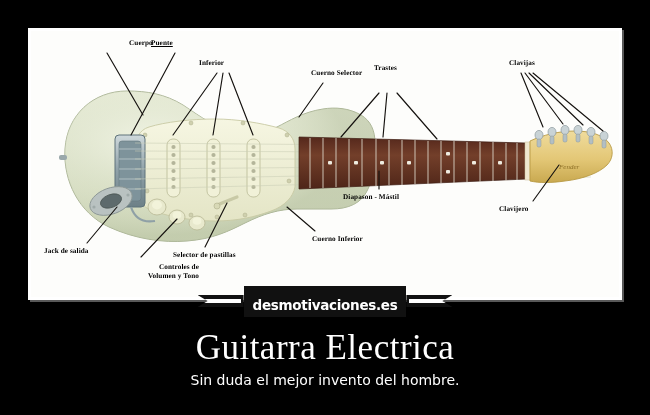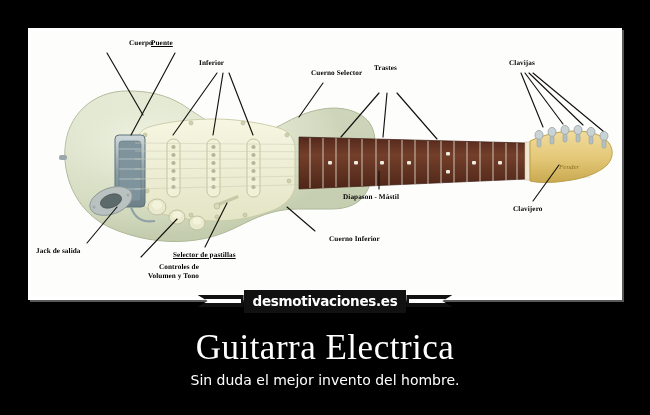--- a/index.html
+++ b/index.html
@@ -44,21 +44,21 @@
     pointer-events:none;
   }
   #wm-wrap{position:relative;display:flex;align-items:center;}
   .tail{width:46px;height:12px;background:#111;position:relative;}
   .tail.l{clip-path:polygon(0 0,100% 0,100% 100%,0 100%,10px 50%);}
   .tail.r{clip-path:polygon(0 0,100% 0,calc(100% - 10px) 50%,100% 100%,0 100%);}
   .tail.l::after,.tail.r::after{
     content:"";position:absolute;left:3px;right:3px;top:4px;height:4px;background:#fff;
   }
   #wm-box{
-    background:#111;color:#fff;padding:3px 9px 4px;
+    background:#111;color:#fff;padding:11px 9px 4px;
     font-family:"DejaVu Sans", sans-serif;
     font-size:13.5px;font-weight:bold;letter-spacing:-.3px;
   }
 
   
   #title{
     position:absolute;left:0;right:0;top:328px;text-align:center;
     font-family:"Liberation Serif", serif;
     font-size:35px;color:#fff;letter-spacing:.5px;
   }
@@ -369,27 +369,27 @@
           </g>
         </svg>
       </div>
 
       <div class="lbl" style="left:58px;top:8px;padding-left:40px;">Cuerpo</div>
       <div class="lbl" style="left:120px;top:8px;text-decoration:underline;">Puente</div>
       <div class="lbl" style="left:168px;top:28px;">Inferior</div>
       <div class="lbl" style="left:280px;top:38px;">Cuerno Selector</div>
       <div class="lbl" style="left:343px;top:33px;">Trastes</div>
       <div class="lbl" style="left:478px;top:28px;">Clavijas</div>
-      <div class="lbl" style="left:475px;top:174px;padding-left:7px;">Clavijero</div>
+      <div class="lbl" style="left:461px;top:174px;padding-left:7px;">Clavijero</div>
       <div class="lbl" style="left:312px;top:162px;">Diapason - Mástil</div>
-      <div class="lbl" style="left:298px;top:204px;">Cuerno Inferior</div>
-      <div class="lbl" style="left:142px;top:220px;text-decoration:underline;">Selector de pastillas</div>
+      <div class="lbl" style="left:281px;top:204px;">Cuerno Inferior</div>
+      <div class="lbl" style="left:142px;top:220px;">Selector de pastillas</div>
       <div class="lbl ctr" style="left:58px;top:232px;width:110px;">Controles de</div>
       <div class="lbl ctr" style="left:58px;top:241px;width:110px;">Volumen y Tono</div>
-      <div class="lbl" style="left:5px;top:216px;">Jack de salida</div>
+      <div class="lbl" style="left:13px;top:216px;">Jack de salida</div>
 
     </div>
   </div>
 
   <div id="wm">
     <div id="wm-wrap">
       <div class="tail l"></div>
       <div id="wm-box">desmotivaciones.es</div>
       <div class="tail r"></div>
     </div>

